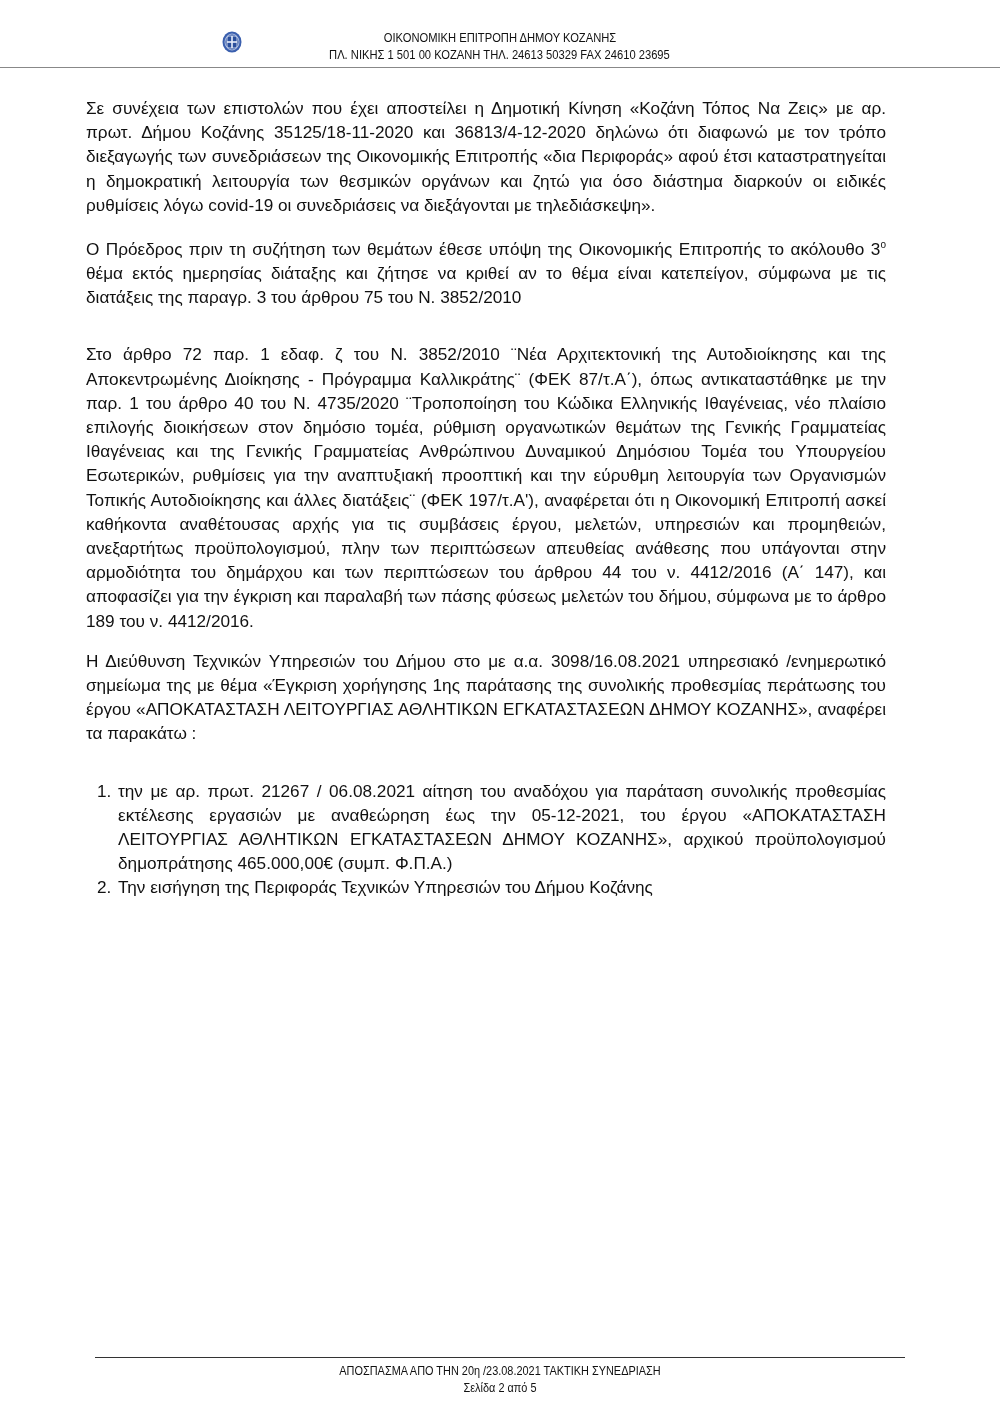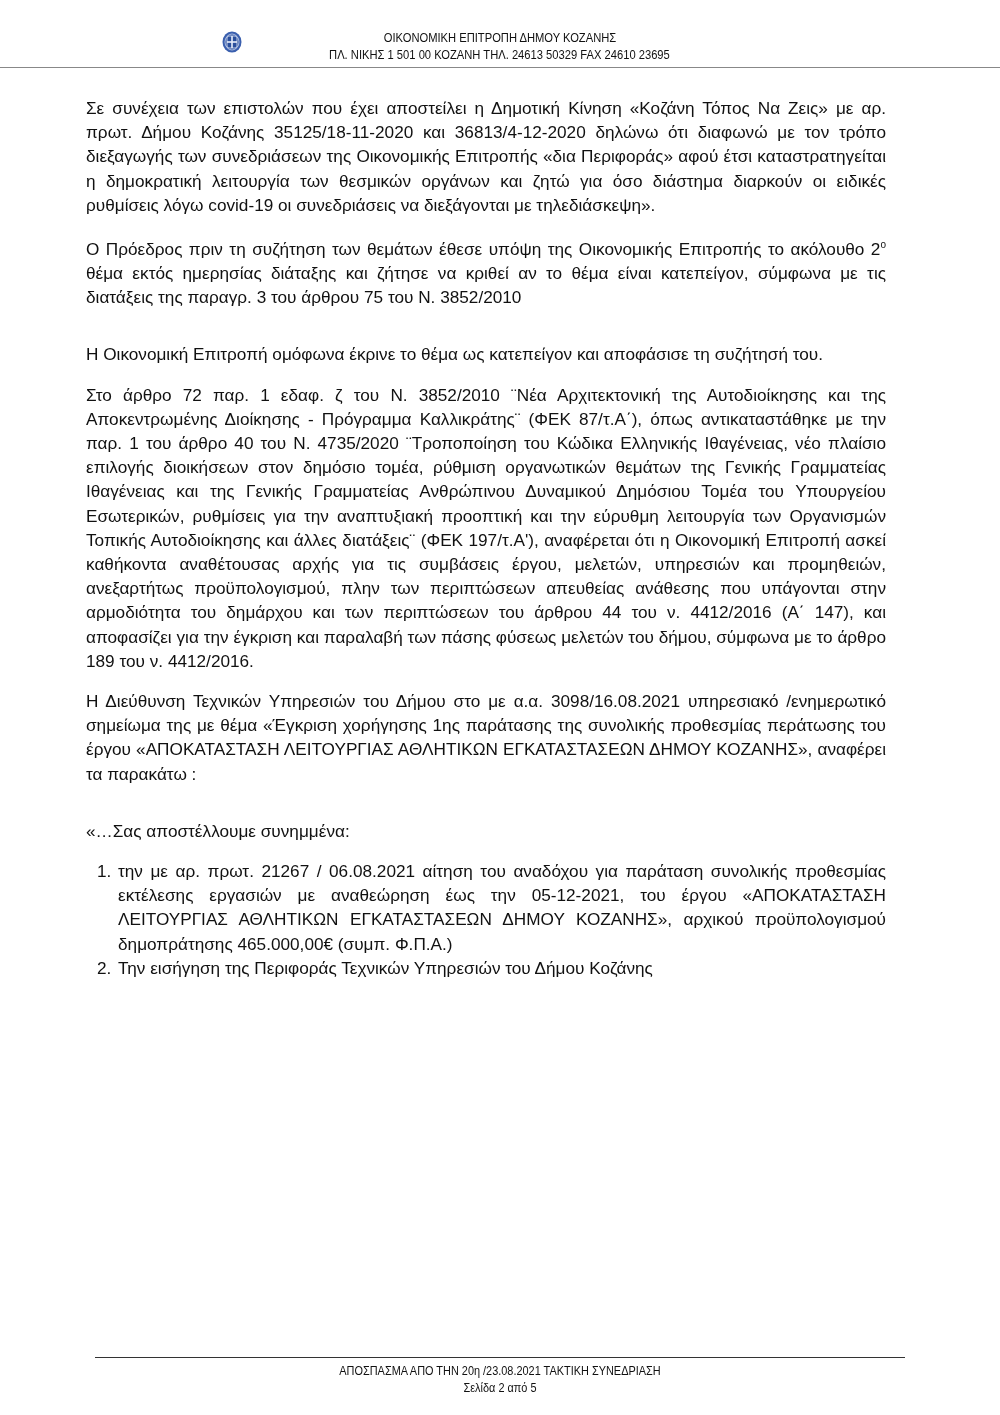--- a/index.html
+++ b/index.html
@@ -33,27 +33,25 @@
     <rect x="9.2" y="5" width="1.6" height="12" fill="#e8eefb"></rect>
     <rect x="5" y="10.2" width="10" height="1.6" fill="#e8eefb"></rect>
   </svg>
   <div class="header-line1">ΟΙΚΟΝΟΜΙΚΗ  ΕΠΙΤΡΟΠΗ  ΔΗΜΟΥ   ΚΟΖΑΝΗΣ</div>
   <div class="header-line2">ΠΛ. ΝΙΚΗΣ  1  501 00  ΚΟΖΑΝΗ  ΤΗΛ.  24613 50329  FAX  24610 23695</div>
   <div class="header-rule"></div>
 </div>
 
 <div class="content">
   <p>Σε συνέχεια των επιστολών που έχει αποστείλει η Δημοτική Κίνηση «Κοζάνη Τόπος Να Ζεις» με αρ. πρωτ. Δήμου Κοζάνης 35125/18-11-2020 και 36813/4-12-2020 δηλώνω ότι διαφωνώ με τον τρόπο διεξαγωγής των συνεδριάσεων της Οικονομικής Επιτροπής «δια Περιφοράς» αφού έτσι καταστρατηγείται η δημοκρατική λειτουργία των θεσμικών οργάνων και ζητώ για όσο διάστημα διαρκούν οι ειδικές ρυθμίσεις λόγω covid-19 οι συνεδριάσεις να διεξάγονται με τηλεδιάσκεψη».</p>
-  <p><span>Ο Πρόεδρος πριν τη συζήτηση των θεμάτων έθεσε υπόψη της Οικονομικής Επιτροπής το ακόλουθο 2</span><sup style="font-size:10px;">ο</sup><span> θέμα εκτός ημερησίας διάταξης και ζήτησε να κριθεί αν το θέμα είναι κατεπείγον, σύμφωνα με τις διατάξεις της παραγρ. 3 του άρθρου 75 του Ν. 3852/2010</span></p>
+  <p><span>Ο Πρόεδρος πριν τη συζήτηση των θεμάτων έθεσε υπόψη της Οικονομικής Επιτροπής το ακόλουθο 3</span><sup style="font-size:10px;">ο</sup><span> θέμα εκτός ημερησίας διάταξης και ζήτησε να κριθεί αν το θέμα είναι κατεπείγον, σύμφωνα με τις διατάξεις της παραγρ. 3 του άρθρου 75 του Ν. 3852/2010</span></p>
   <div class="p-gap"></div>
-  <p>Η Οικονομική Επιτροπή ομόφωνα έκρινε το θέμα ως κατεπείγον και αποφάσισε τη συζήτησή του.</p>
   <p>Στο άρθρο 72 παρ. 1 εδαφ. ζ του Ν. 3852/2010 ¨Νέα Αρχιτεκτονική της Αυτοδιοίκησης και της Αποκεντρωμένης Διοίκησης - Πρόγραμμα Καλλικράτης¨ (ΦΕΚ 87/τ.Α΄), όπως αντικαταστάθηκε με την παρ. 1 του άρθρο 40 του Ν. 4735/2020 ¨Τροποποίηση του Κώδικα Ελληνικής Ιθαγένειας, νέο πλαίσιο επιλογής διοικήσεων στον δημόσιο τομέα, ρύθμιση οργανωτικών θεμάτων της  Γενικής Γραμματείας Ιθαγένειας και της Γενικής Γραμματείας Ανθρώπινου Δυναμικού Δημόσιου Τομέα του Υπουργείου Εσωτερικών, ρυθμίσεις για την αναπτυξιακή προοπτική και την εύρυθμη λειτουργία των Οργανισμών Τοπικής Αυτοδιοίκησης και άλλες διατάξεις¨ (ΦΕΚ 197/τ.Α'), αναφέρεται ότι η Οικονομική Επιτροπή ασκεί καθήκοντα αναθέτουσας αρχής για τις συμβάσεις έργου, μελετών, υπηρεσιών και προμηθειών, ανεξαρτήτως προϋπολογισμού, πλην των περιπτώσεων απευθείας ανάθεσης που υπάγονται στην αρμοδιότητα του δημάρχου και των περιπτώσεων του άρθρου 44 του ν. 4412/2016  (Α΄ 147), και αποφασίζει για την έγκριση και παραλαβή των πάσης φύσεως μελετών του δήμου, σύμφωνα με το άρθρο 189 του ν. 4412/2016.</p>
   <p>Η Διεύθυνση Τεχνικών Υπηρεσιών του Δήμου στο με α.α. 3098/16.08.2021 υπηρεσιακό /ενημερωτικό σημείωμα της με θέμα «Έγκριση χορήγησης 1ης παράτασης της συνολικής προθεσμίας περάτωσης του έργου «ΑΠΟΚΑΤΑΣΤΑΣΗ ΛΕΙΤΟΥΡΓΙΑΣ ΑΘΛΗΤΙΚΩΝ ΕΓΚΑΤΑΣΤΑΣΕΩΝ ΔΗΜΟΥ ΚΟΖΑΝΗΣ», αναφέρει τα παρακάτω :</p>
   <div class="p-gap"></div>
-  <p class="quote-open">«…Σας αποστέλλουμε συνημμένα:</p>
   <ol class="items">
     <li>την με αρ. πρωτ. 21267 / 06.08.2021 αίτηση του αναδόχου για παράταση συνολικής προθεσμίας εκτέλεσης εργασιών με αναθεώρηση έως την 05-12-2021, του έργου «ΑΠΟΚΑΤΑΣΤΑΣΗ ΛΕΙΤΟΥΡΓΙΑΣ ΑΘΛΗΤΙΚΩΝ ΕΓΚΑΤΑΣΤΑΣΕΩΝ ΔΗΜΟΥ ΚΟΖΑΝΗΣ», αρχικού προϋπολογισμού δημοπράτησης 465.000,00€ (συμπ. Φ.Π.Α.)</li>
     <li>Την εισήγηση της Περιφοράς Τεχνικών Υπηρεσιών του Δήμου Κοζάνης</li>
   </ol>
 </div>
 
 <div class="footer-rule"></div>
 <div class="footer-line1">ΑΠΟΣΠΑΣΜΑ ΑΠΟ ΤΗΝ 20η /23.08.2021  ΤΑΚΤΙΚΗ  ΣΥΝΕΔΡΙΑΣΗ</div>
 <div class="footer-line2">Σελίδα 2 από 5</div>
 

